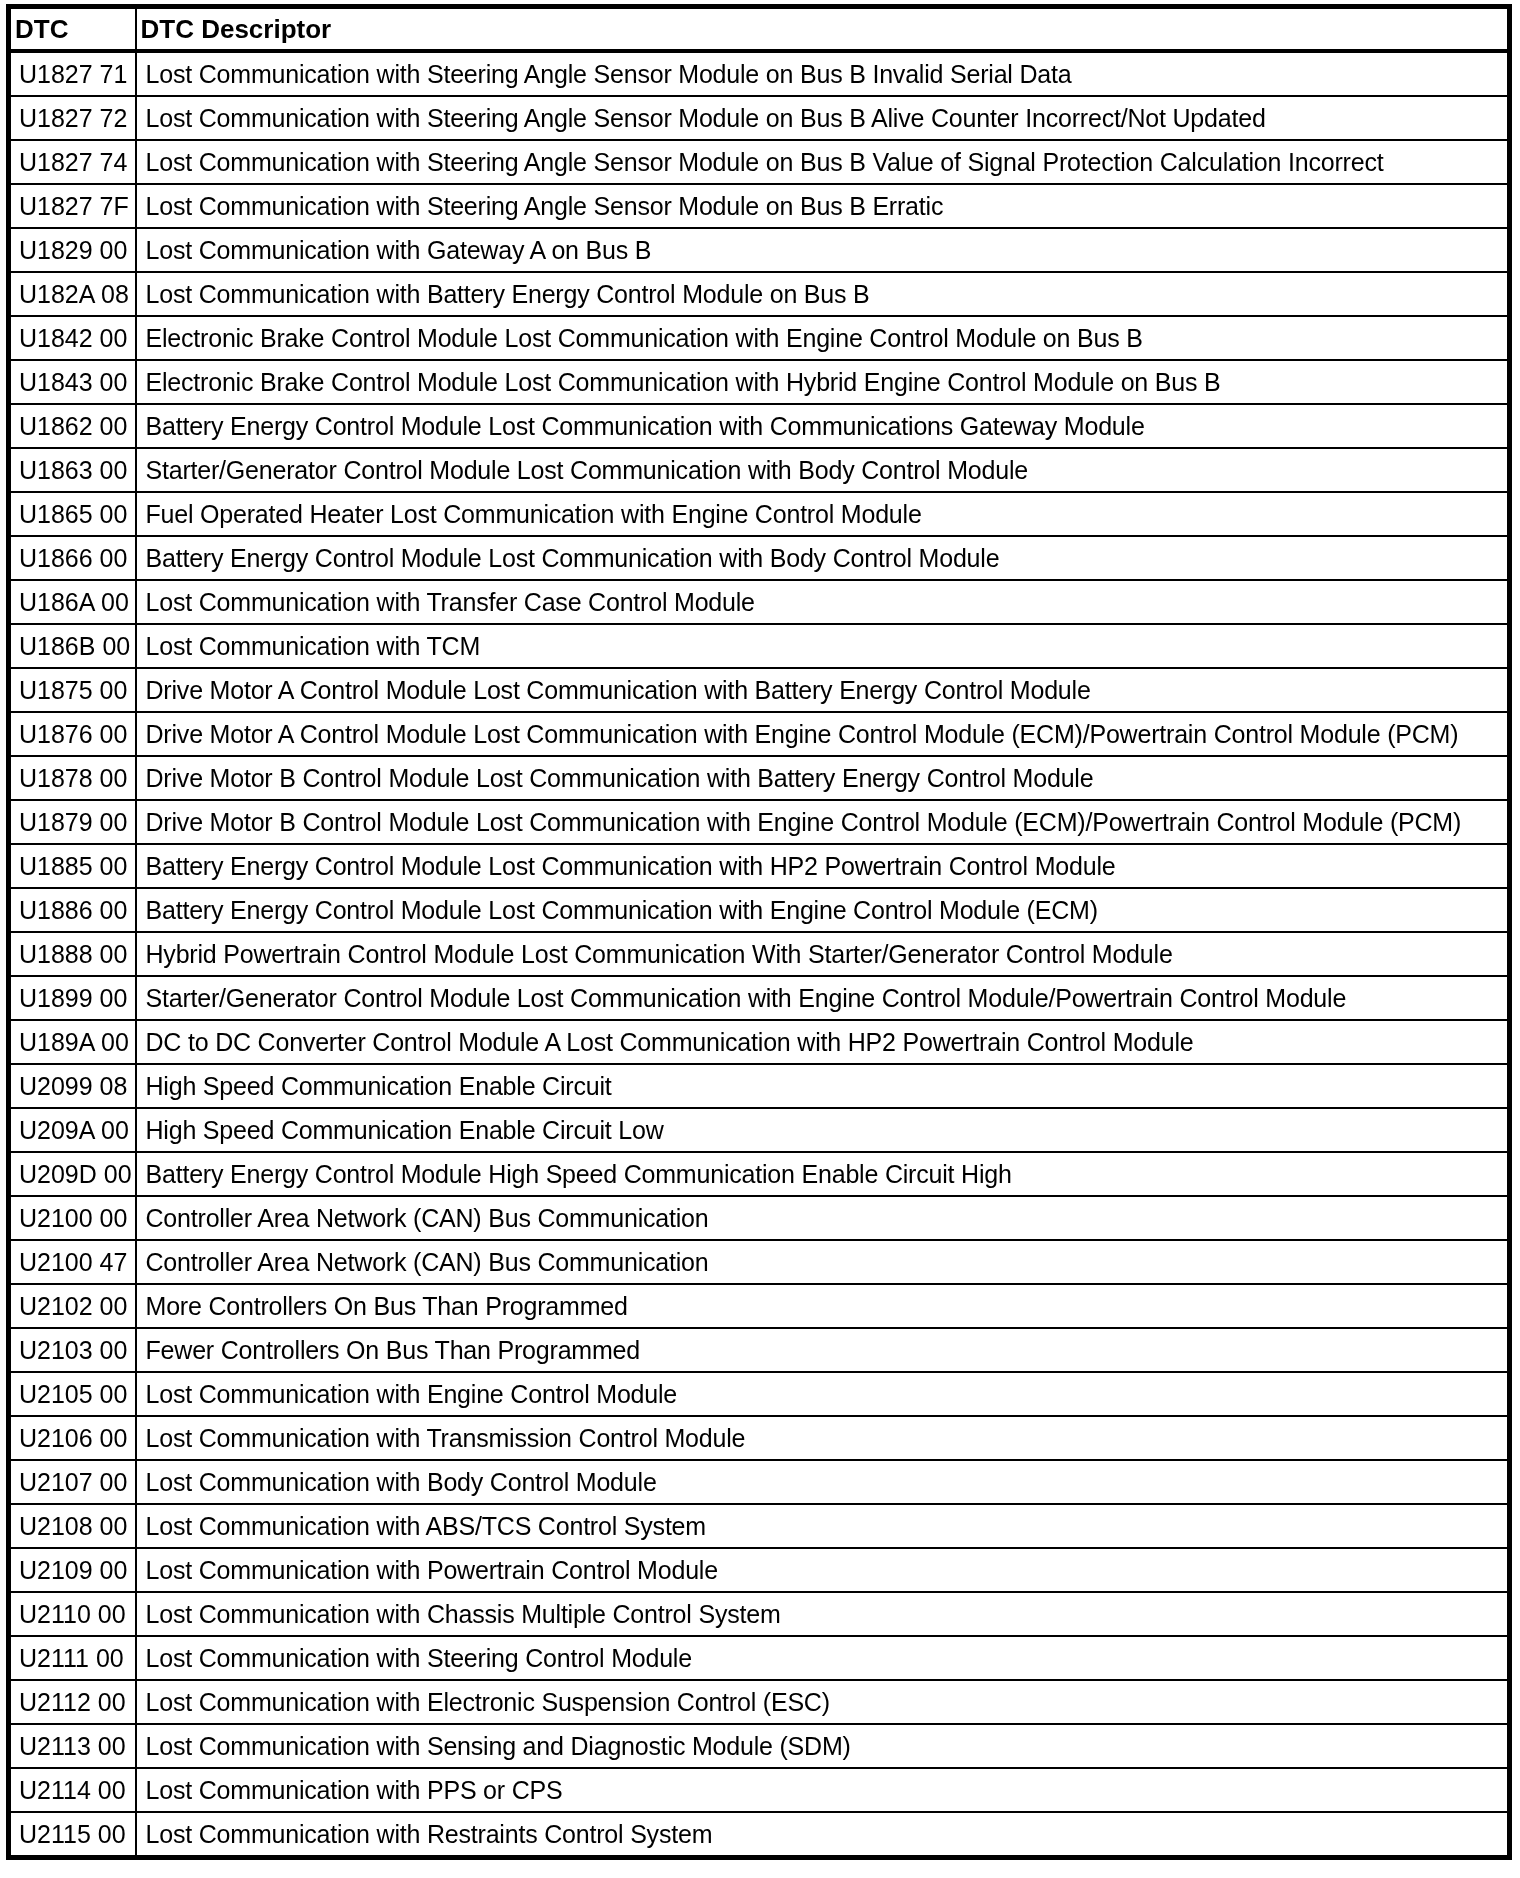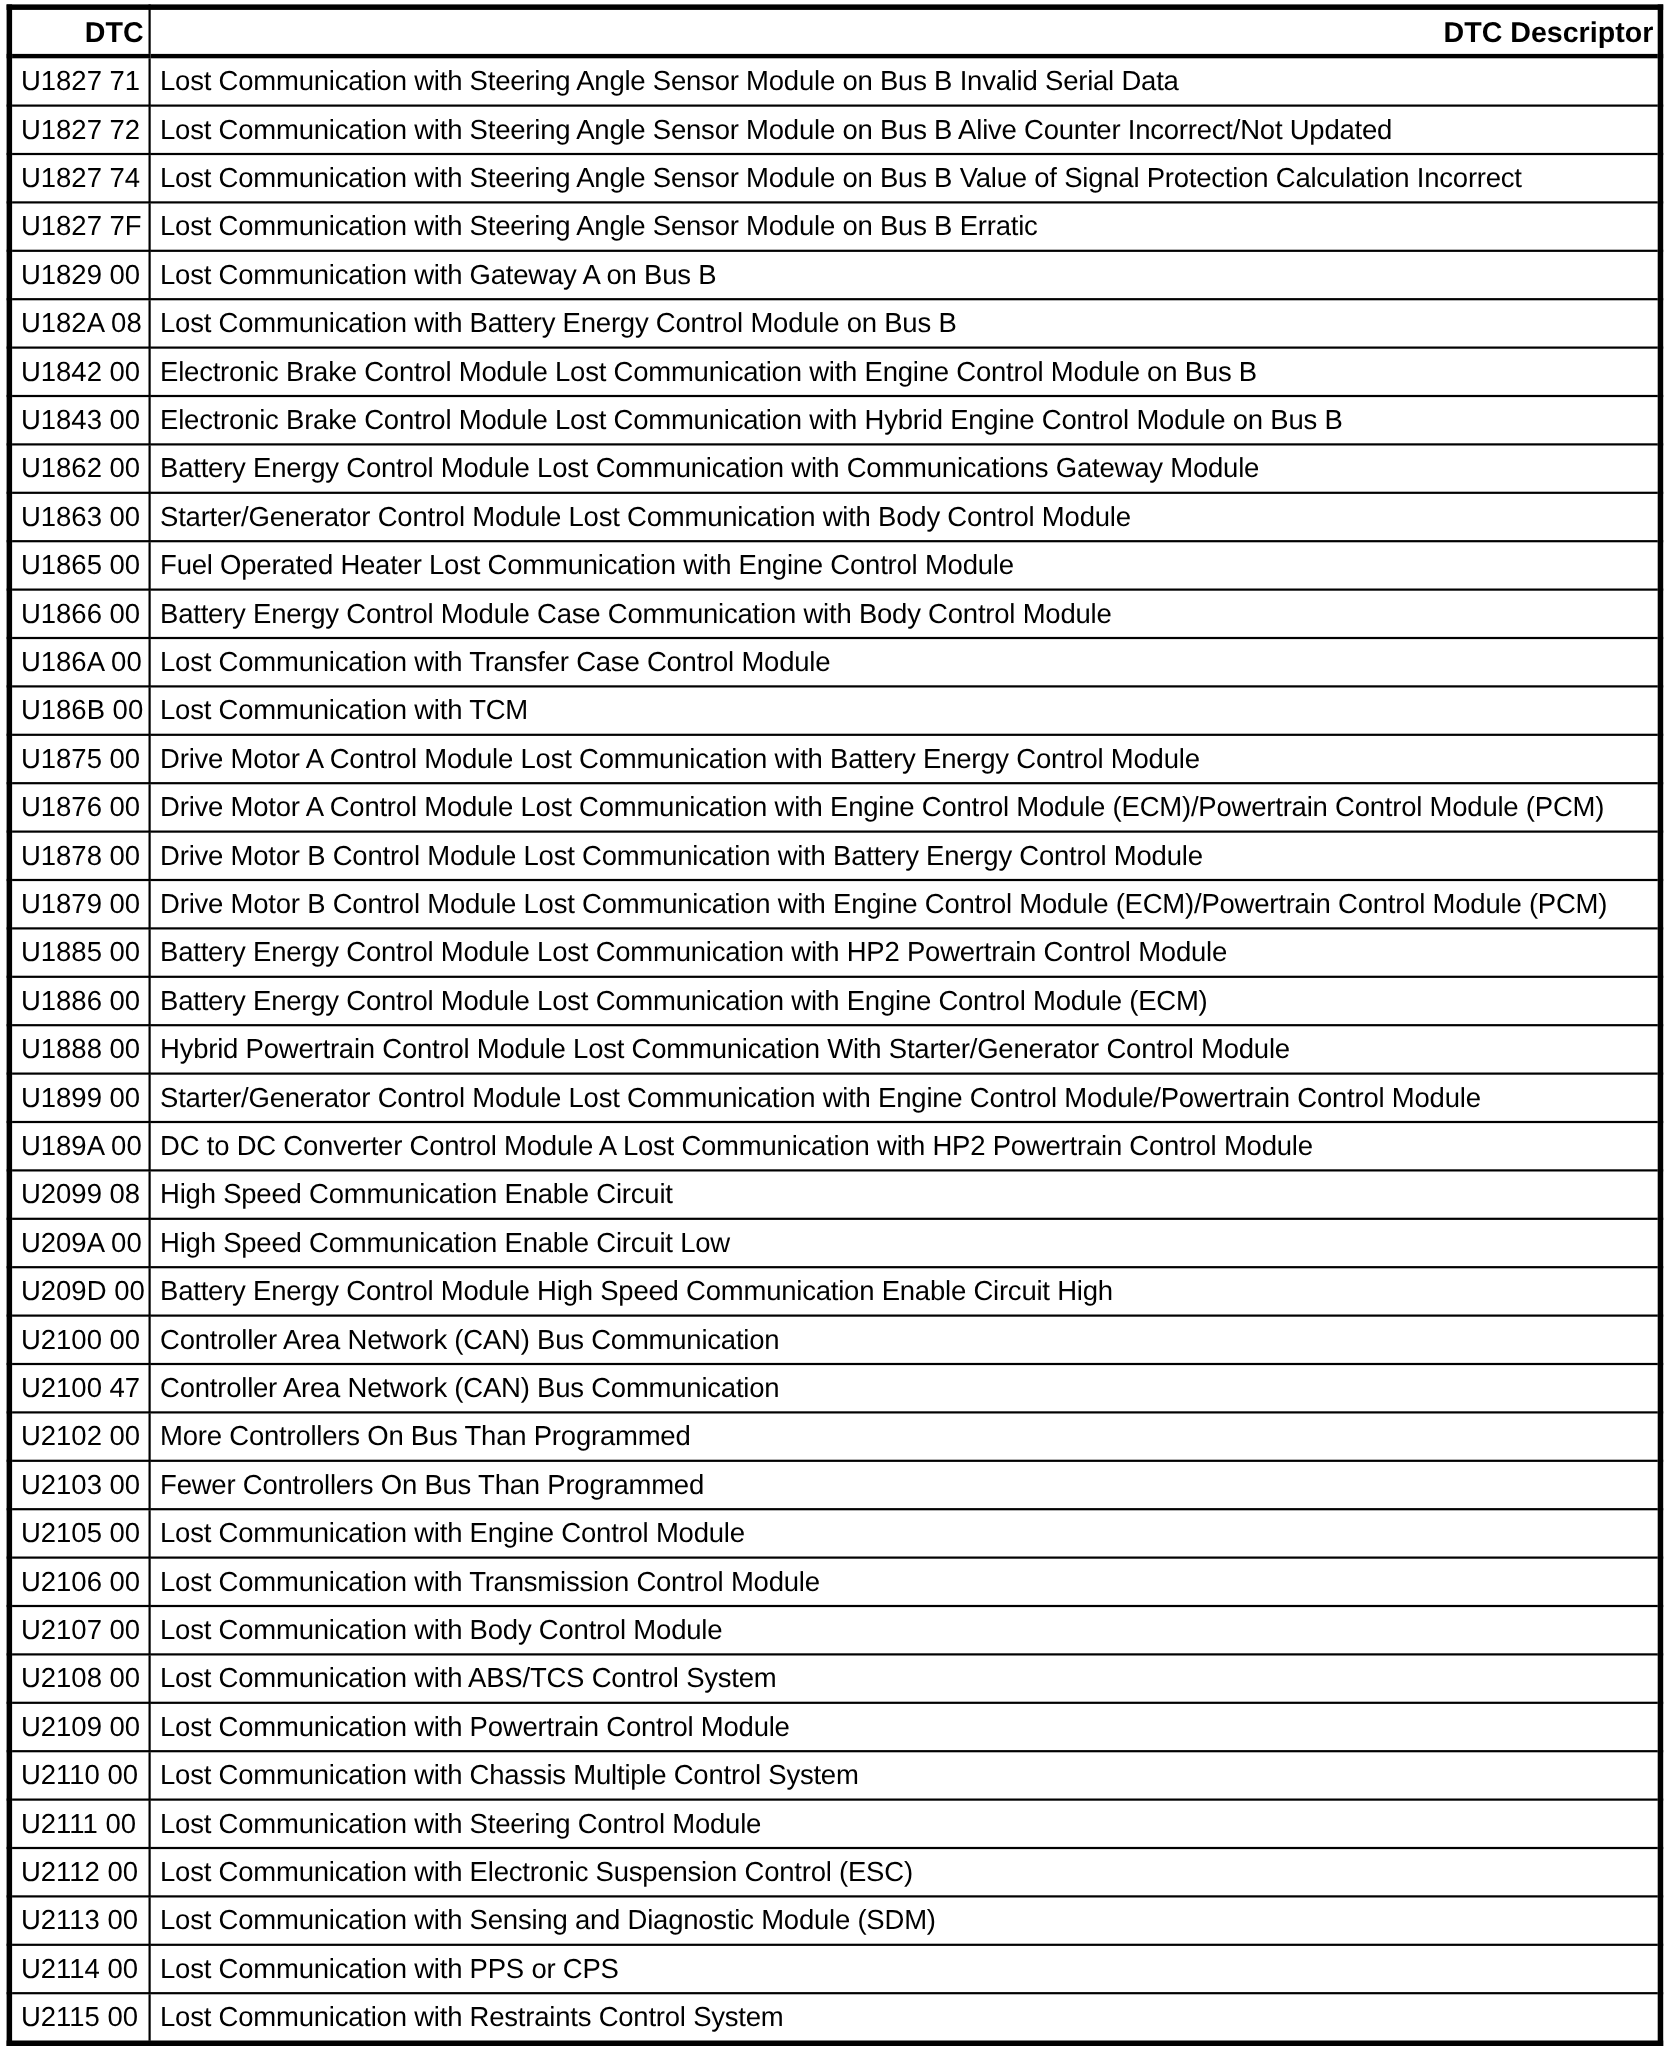--- a/index.html
+++ b/index.html
@@ -21,21 +21,21 @@
     width: 100%;
     table-layout: fixed;
     border: 5px solid #000000;
   }
   col.col-code { width: 127px; }
   thead th {
     border: 2px solid #000000;
     border-bottom: 4px solid #000000;
     font-size: 26px;
     font-weight: bold;
-    text-align: right;
+    text-align: left;
     height: 36px;
     padding: 2px 4px;
     white-space: nowrap;
     overflow: hidden;
   }
   tbody td {
     border: 2px solid #000000;
     font-size: 25px;
     font-weight: normal;
     height: 38px;
@@ -102,21 +102,21 @@
         <tr>
     <td class="code-cell">U1863 00</td>
     <td class="desc-cell">Starter/Generator Control Module Lost Communication with Body Control Module</td>
   </tr>
         <tr>
     <td class="code-cell">U1865 00</td>
     <td class="desc-cell">Fuel Operated Heater Lost Communication with Engine Control Module</td>
   </tr>
         <tr>
     <td class="code-cell">U1866 00</td>
-    <td class="desc-cell">Battery Energy Control Module Case Communication with Body Control Module</td>
+    <td class="desc-cell">Battery Energy Control Module Lost Communication with Body Control Module</td>
   </tr>
         <tr>
     <td class="code-cell">U186A 00</td>
     <td class="desc-cell">Lost Communication with Transfer Case Control Module</td>
   </tr>
         <tr>
     <td class="code-cell">U186B 00</td>
     <td class="desc-cell">Lost Communication with TCM</td>
   </tr>
         <tr>

